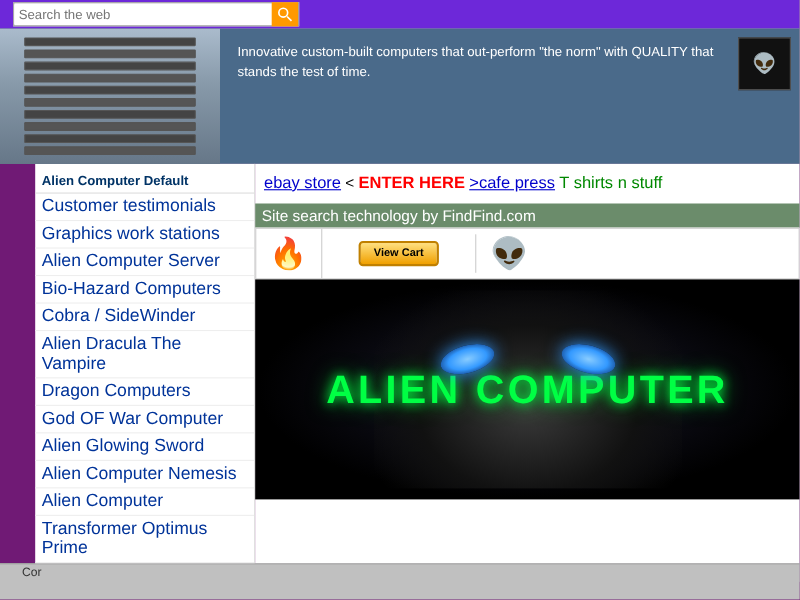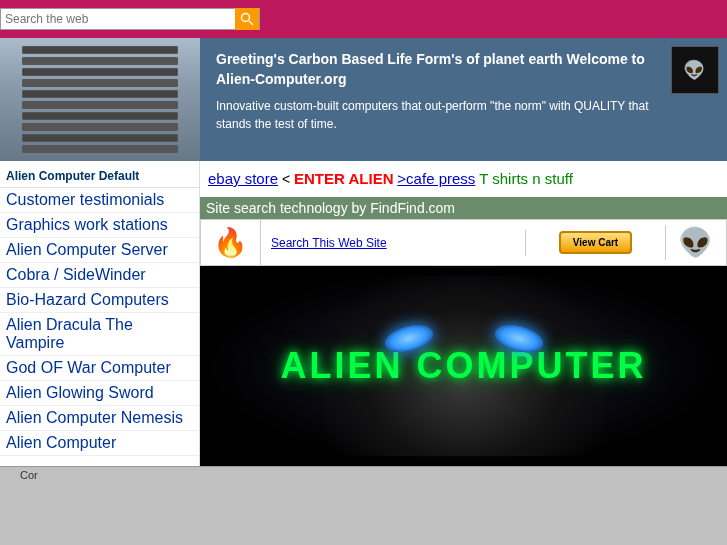--- a/index.html
+++ b/index.html
@@ -30,23 +30,23 @@
       cursor: pointer;
       display: flex;
       align-items: center;
       justify-content: center;
       color: white;
       font-weight: bold;
     }
     .top-search-row {
       display: flex;
       align-items: center;
-      background: #be185d;
-      padding: 2px 0;
-      height: 38px;
+      background: #6d28d9;
+      padding: 2px 12px;
+      height: 26px;
     }
 
     
     .header-banner {
       display: flex;
       background: #4a6a8a;
       min-height: 120px;
     }
     .header-image {
       width: 200px;
@@ -105,20 +105,21 @@
       display: flex;
       align-items: center;
       justify-content: center;
       font-size: 24px;
     }
 
     
     .main-layout {
       display: flex;
       background: #701a75;
+      padding-left: 32px;
     }
 
     
     .sidebar {
       width: 200px;
       min-width: 200px;
       background: white;
       border-right: 1px solid #ddd;
       padding-top: 4px;
     }
@@ -305,60 +306,58 @@
       <div class="rack-unit"></div>
       <div class="rack-unit"></div>
       <div class="rack-unit"></div>
       <div class="rack-unit"></div>
       <div class="rack-unit"></div>
       <div class="rack-unit"></div>
       <div class="rack-unit"></div>
     </div>
   </div>
   <div class="header-text">
-    <h2>Greeting's Carbon Based Life Form's of planet earth Welcome to Alien-Computer.org</h2>
     <p>Innovative custom-built computers that out-perform "the norm" with QUALITY that stands the test of time.</p>
   </div>
   <div class="header-alien-img">
     <div class="alien-face-small" style="font-size:18px; color:#333; background:#111;">👽</div>
   </div>
 </div>
 
 <div class="main-layout">
 
   <div class="sidebar">
     <div class="sidebar-title">Alien Computer Default</div>
     <a class="sidebar-item">Customer testimonials</a>
     <a class="sidebar-item">Graphics work stations</a>
     <a class="sidebar-item">Alien Computer Server</a>
+    <a class="sidebar-item">Bio-Hazard Computers</a>
     <a class="sidebar-item">Cobra / SideWinder</a>
-    <a class="sidebar-item">Bio-Hazard Computers</a>
     <a class="sidebar-item">Alien Dracula The Vampire</a>
+    <a class="sidebar-item">Dragon Computers</a>
     <a class="sidebar-item">God OF War Computer</a>
     <a class="sidebar-item">Alien Glowing Sword</a>
     <a class="sidebar-item">Alien Computer Nemesis</a>
     <a class="sidebar-item">Alien Computer</a>
+    <a class="sidebar-item">Transformer Optimus Prime</a>
   </div>
 
   <div class="content-area">
 
     <div class="store-links">
-      <a class="ebay">ebay store</a><span> &lt; </span><span class="enter-here">ENTER ALIEN</span> <a class="cafe">&gt;cafe press</a> <span class="tshirt">T shirts n stuff</span>
+      <a class="ebay">ebay store</a><span> &lt; </span><span class="enter-here">ENTER HERE</span> <a class="cafe">&gt;cafe press</a> <span class="tshirt">T shirts n stuff</span>
     </div>
 
     <div class="search-tool-bar">
       <span>Site search technology by FindFind.com</span>
     </div>
 
     <div class="search-widget-row">
       <div class="search-widget-icon">
         <span class="fire-icon">🔥</span>
-      </div>
-      <div class="search-site-section">
-        <a class="search-site-link">Search This Web Site</a>
       </div>
       <div class="view-cart-section">
         <button class="view-cart-btn">View Cart</button>
       </div>
       <div class="alien-icon-section">
         <span class="alien-figure">👽</span>
       </div>
     </div>
 
     <div class="alien-banner">

